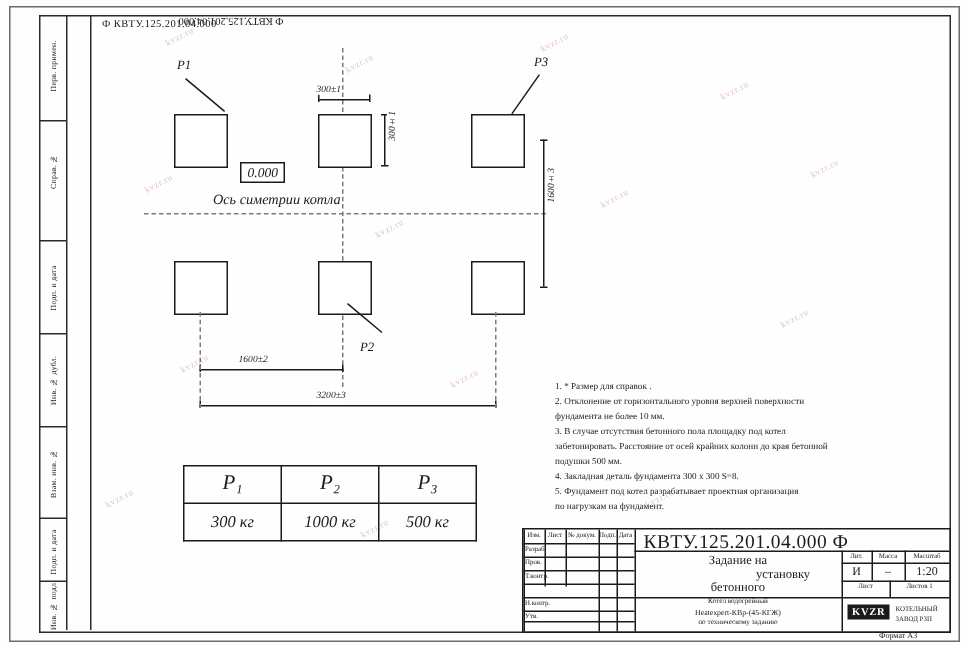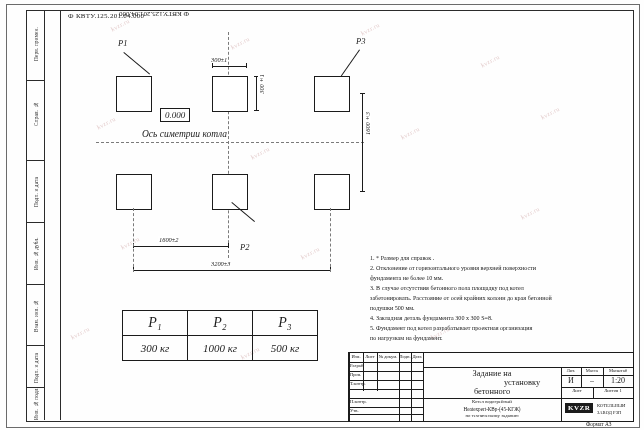--- a/index.html
+++ b/index.html
@@ -120,21 +120,21 @@
     <div class="sq" style="left:56px;top:160px;width:34px;height:34px;"></div>
     <div class="sq" style="left:152px;top:160px;width:34px;height:34px;"></div>
     <div class="sq" style="left:254px;top:160px;width:34px;height:34px;"></div>
 
     <div class="lbl" style="left:58px;top:24px;">Р1</div>
     <div class="lead" style="left:64px;top:38px;width:34px;transform:rotate(40deg);"></div>
 
     <div class="lbl" style="left:296px;top:22px;">Р3</div>
     <div class="lead" style="left:300px;top:36px;width:32px;transform:rotate(125deg);"></div>
 
-    <div class="lbl" style="left:180px;top:212px;margin-top:16px;">Р2</div>
+    <div class="lbl" style="left:180px;top:212px;">Р2</div>
     <div class="lead" style="left:172px;top:188px;width:30px;transform:rotate(40deg);"></div>
 
     <div class="boxnum" style="left:100px;top:94px;">0.000</div>
 
     <div class="axis-txt" style="left:82px;top:115px;">Ось симетрии котла</div>
 
     <div class="dim" style="left:152px;top:52px;width:34px;"></div>
     <div class="tick" style="left:152px;top:49px;"></div>
     <div class="tick" style="left:186px;top:49px;"></div>
     <div class="dimtxt" style="left:150px;top:42px;">300±1</div>
@@ -222,20 +222,21 @@
     <div class="l" style="position:absolute;left:74px;top:14px;width:210px;height:1px;background:#1b1b1b;"></div>
     <div class="l" style="position:absolute;left:74px;top:45px;width:210px;height:1px;background:#1b1b1b;"></div>
     <div class="l" style="position:absolute;left:212px;top:14px;width:1px;height:31px;background:#1b1b1b;"></div>
     <div class="l" style="position:absolute;left:212px;top:45px;width:1px;height:23px;background:#1b1b1b;"></div>
     <div class="l" style="position:absolute;left:212px;top:22px;width:72px;height:1px;background:#1b1b1b;"></div>
     <div class="l" style="position:absolute;left:212px;top:34px;width:72px;height:1px;background:#1b1b1b;"></div>
     <div class="l" style="position:absolute;left:232px;top:14px;width:1px;height:20px;background:#1b1b1b;"></div>
     <div class="l" style="position:absolute;left:254px;top:14px;width:1px;height:20px;background:#1b1b1b;"></div>
     <div class="l" style="position:absolute;left:244px;top:34px;width:1px;height:11px;background:#1b1b1b;"></div>
 
+    <div class="code" style="left:80px;top:0px;">КВТУ.125.201.04.000   Ф</div>
 
     <div style="position:absolute;left:74px;top:16px;width:138px;text-align:center;font-size:8.4px;">Задание на</div>
     <div style="position:absolute;left:74px;top:25px;width:138px;text-align:center;font-size:8.4px;margin-left:30px;">установку</div>
     <div style="position:absolute;left:74px;top:34px;width:138px;text-align:center;font-size:8.4px;">бетонного</div>
 
     <div style="position:absolute;left:74px;top:46px;width:138px;text-align:center;font-size:4.8px;">Котел водогрейный</div>
     <div style="position:absolute;left:74px;top:53px;width:138px;text-align:center;font-size:5.2px;">Heatexpert-КВр-(45-КГЖ)</div>
     <div style="position:absolute;left:74px;top:60px;width:138px;text-align:center;font-size:4.8px;">по техническому заданию</div>
 
     <div class="tb-txt" style="left:212px;top:16px;width:20px;">Лит.</div>

